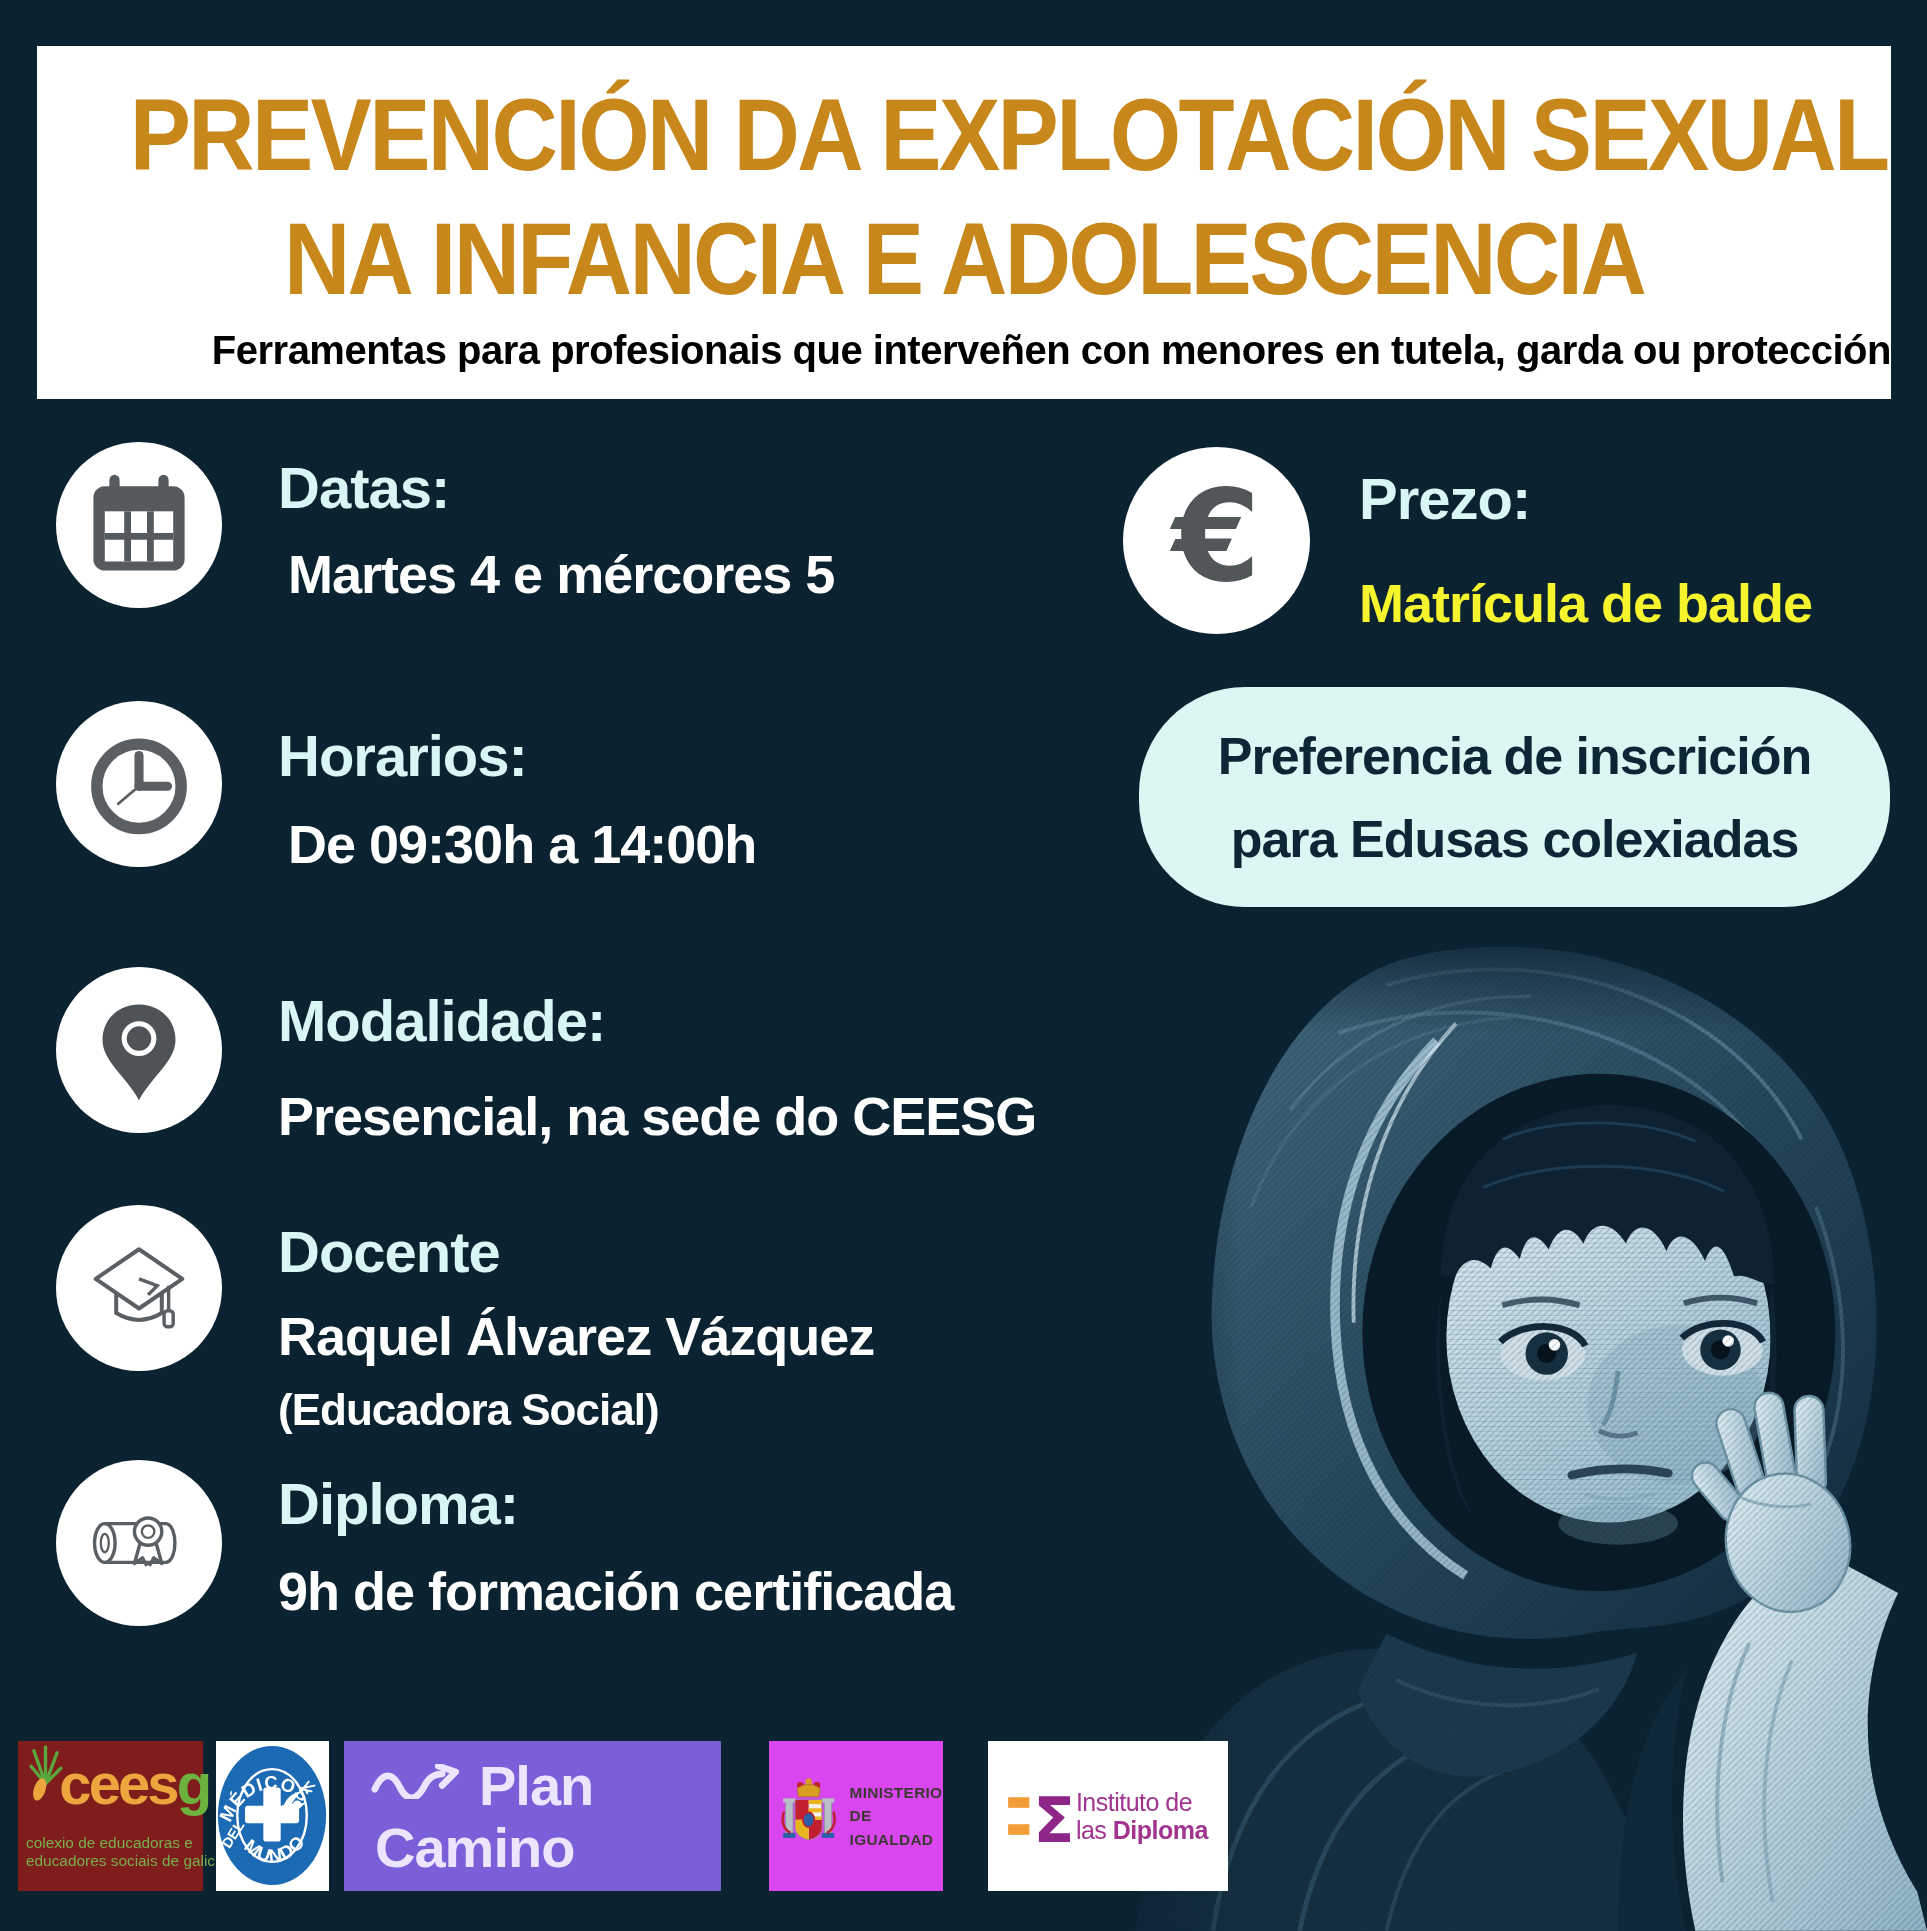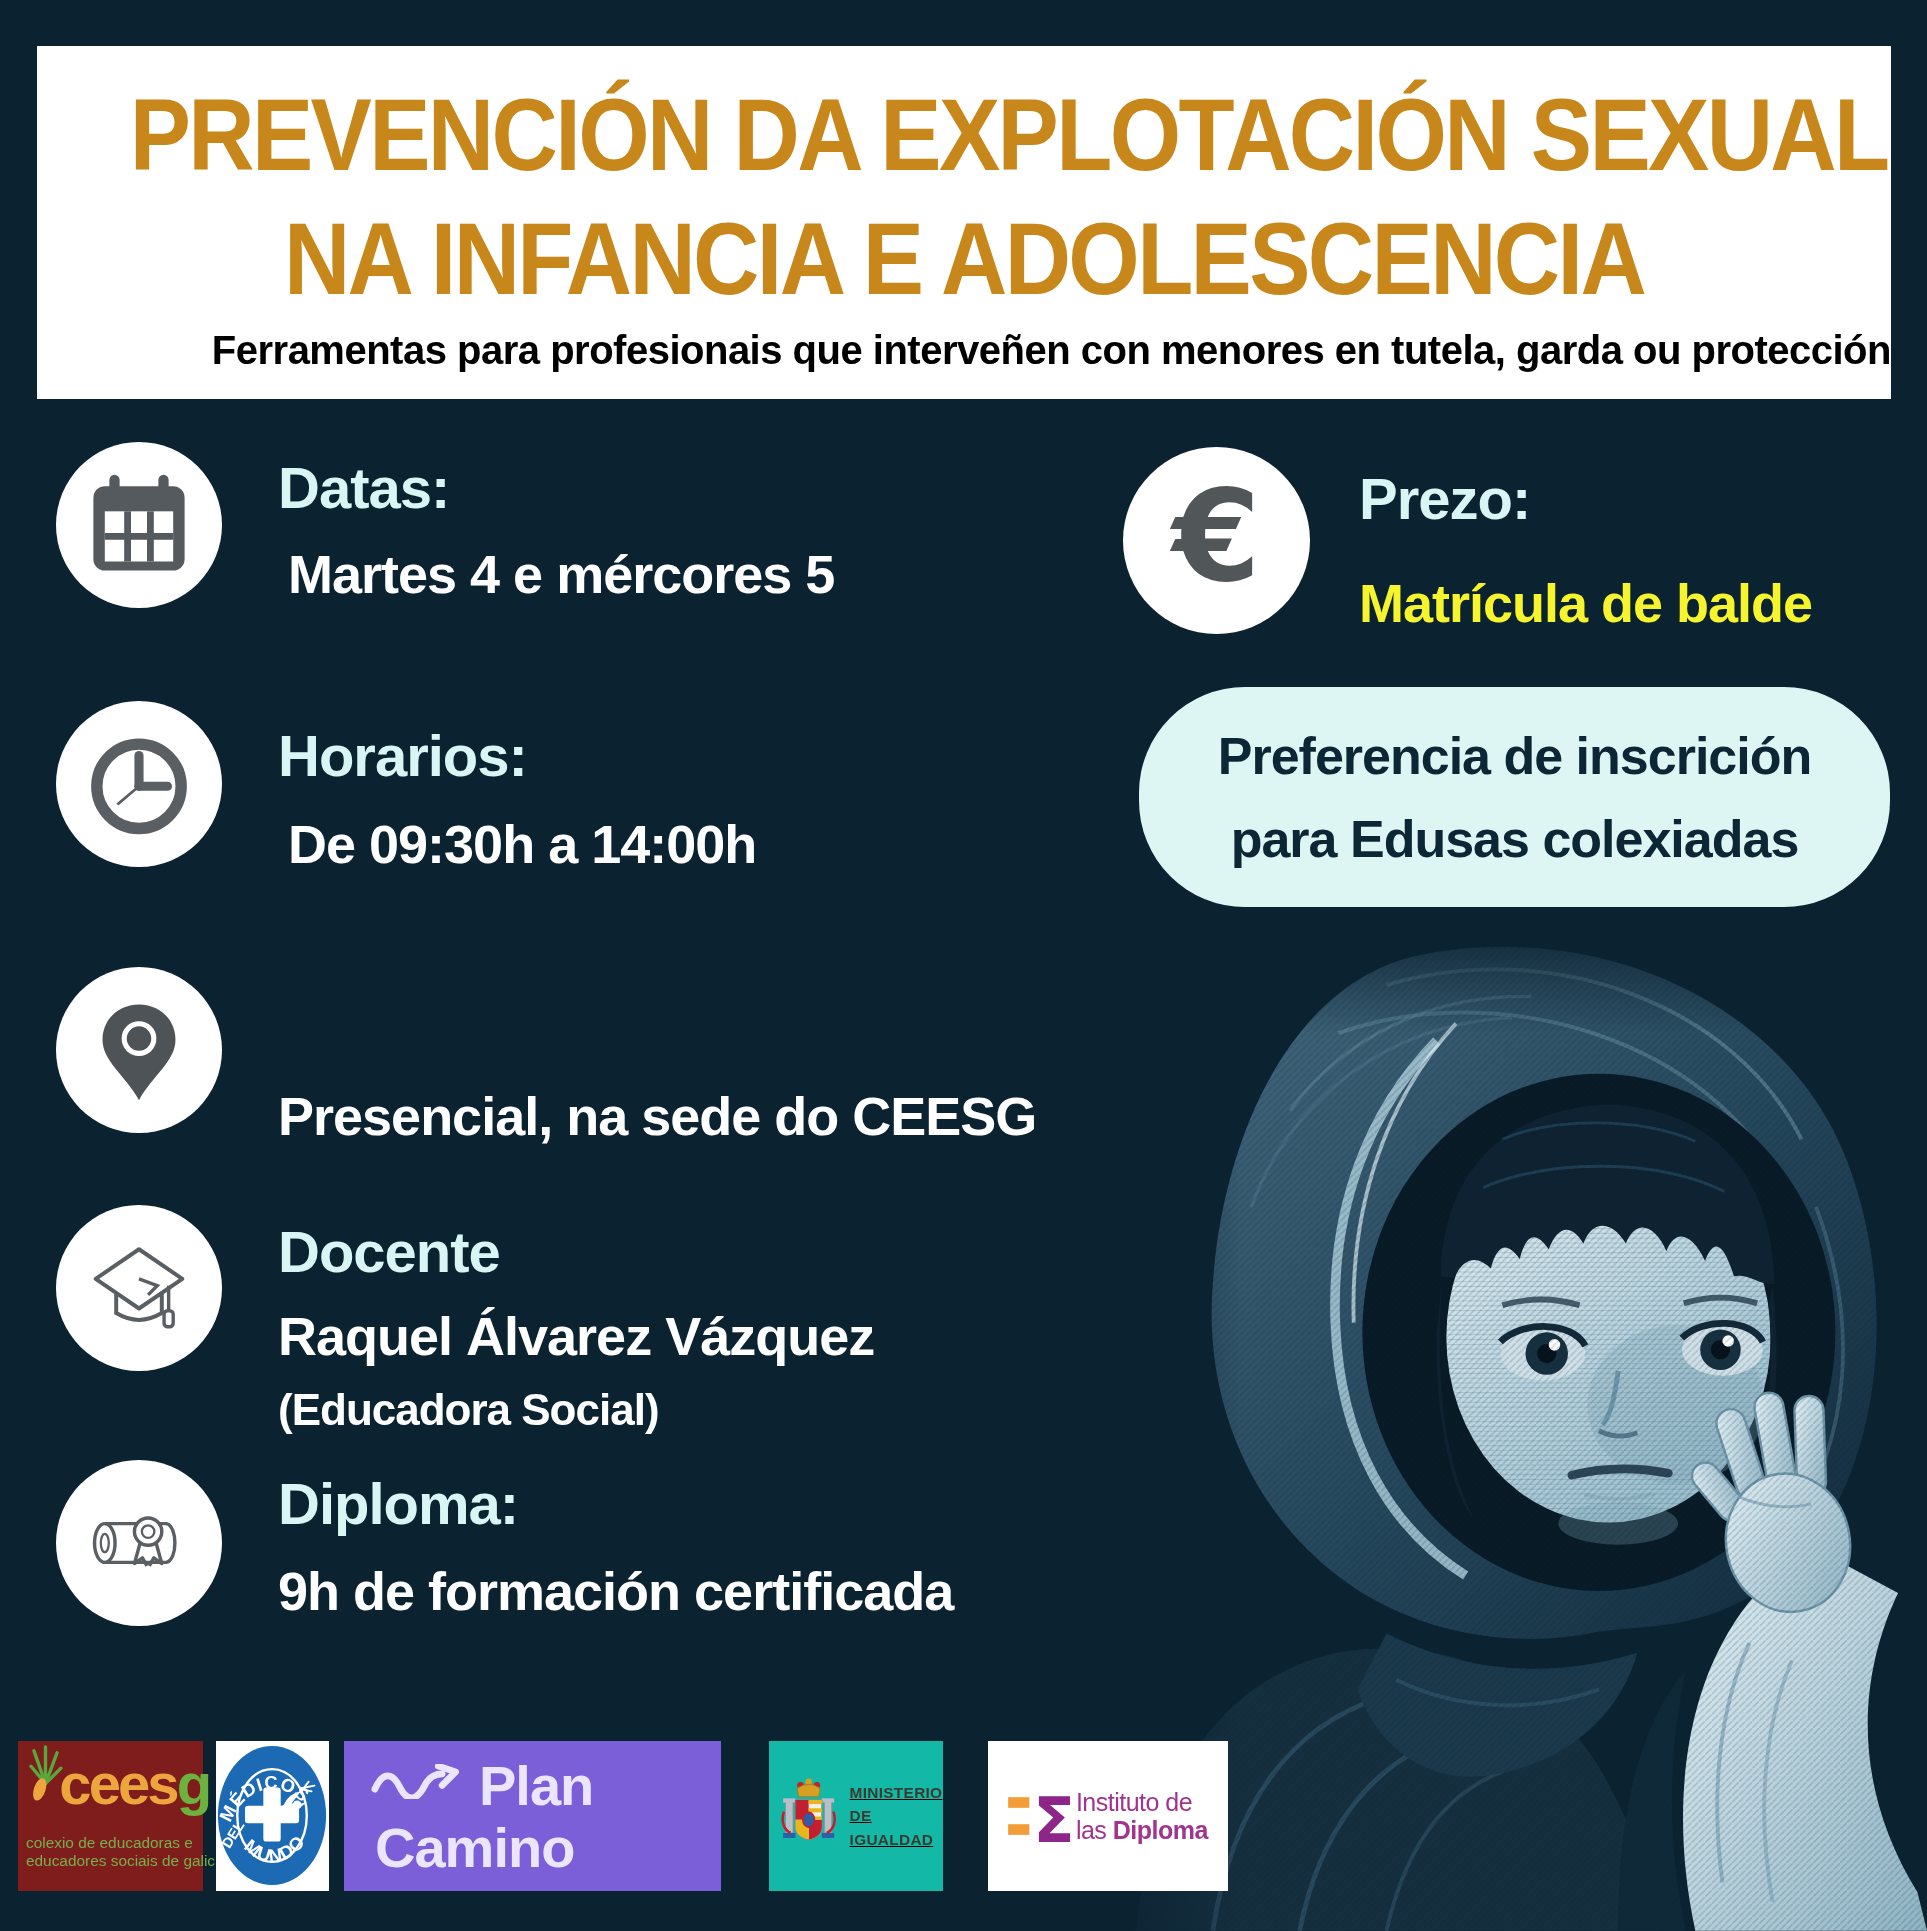--- a/index.html
+++ b/index.html
@@ -35,21 +35,21 @@
   .logo-box{position:absolute;top:1741px;height:150px;z-index:5;}
   .ceesg{left:18.3px;width:185px;background:#7f1d1d;}
   .ceesg-inner{position:absolute;left:5.8px;top:7.7px;}
   .ceesg-word{font-weight:900;font-size:58px;line-height:.9;letter-spacing:-2.9px;}
   .ceesg-orange{color:#eda63d;} .ceesg-green{color:#6db23f;}
   .ceesg-tag{position:absolute;left:7.7px;top:93px;color:#79af4c;font-size:15.4px;line-height:1.15;font-weight:400;white-space:nowrap;}
   .medicos{left:216px;width:113px;background:#ffffff;}
   .medicos svg{position:absolute;left:0;top:0;}
   .plan{left:344px;width:377px;background:#7a5fd8;}
   .plan-line{position:absolute;color:#ece5ff;font-weight:700;font-size:56px;letter-spacing:-1px;line-height:1;}
-  .ministerio{left:769px;width:174px;background:#14b8a6;display:flex;align-items:center;text-decoration:underline;}
+  .ministerio{left:769px;width:174px;background:#d946ef;display:flex;align-items:center;}
   .min-text{color:#3b3a30;font-weight:700;font-size:15.4px;line-height:1.5;letter-spacing:0.3px;}
   .instituto{left:988px;width:240px;background:#ffffff;display:flex;align-items:center;justify-content:center;gap:5.8px;}
   .inst-sigma-wrap{position:relative;width:62px;height:81px;}
   .inst-text{color:#a0348f;font-size:25px;line-height:1.12;font-weight:400;letter-spacing:-0.5px;}
   .inst-text b{font-weight:700;}
 
   
   .child-art{position:absolute;left:1097px;top:917px;width:830px;height:1014px;z-index:1;}
 </style>
 </head>
@@ -89,20 +89,21 @@
   </div>
   <div class="sec-label" style="left:278px;top:722px;">Horarios:</div>
   <div class="sec-line" style="left:288px;top:813px;">De 09:30h a 14:00h</div>
 
   <div class="circle" style="left:56px;top:967px;">
     <svg viewBox="0 0 100 100">
       <path d="M50,10 C31,10 18,24 18,41 C18,60 38,72 50,94 C62,72 82,60 82,41 C82,24 69,10 50,10 Z" fill="#4e5357"></path>
       <circle cx="50" cy="40" r="13" fill="#4e5357" stroke="#ffffff" stroke-width="4.5"></circle>
     </svg>
   </div>
+  <div class="sec-label" style="left:278px;top:987px;">Modalidade:</div>
   <div class="sec-line" style="left:278px;top:1085px;">Presencial, na sede do CEESG</div>
 
   <div class="circle" style="left:56px;top:1205px;">
     <svg viewBox="0 0 100 100">
       <path d="M50,16 L88,42 L50,68 L12,42 Z" fill="none" stroke="#5a5f63" stroke-width="3.5" stroke-linejoin="round"></path>
       <path d="M50,42 L66,48 L58,56" fill="none" stroke="#5a5f63" stroke-width="3"></path>
       <path d="M30,54 L30,72 Q50,84 70,72 L70,54" fill="none" stroke="#5a5f63" stroke-width="3.5"></path>
       <line x1="76" y1="48" x2="76" y2="70" stroke="#5a5f63" stroke-width="3"></line>
       <rect x="72" y="70" width="8" height="14" rx="3" fill="none" stroke="#5a5f63" stroke-width="3"></rect>
     </svg>

